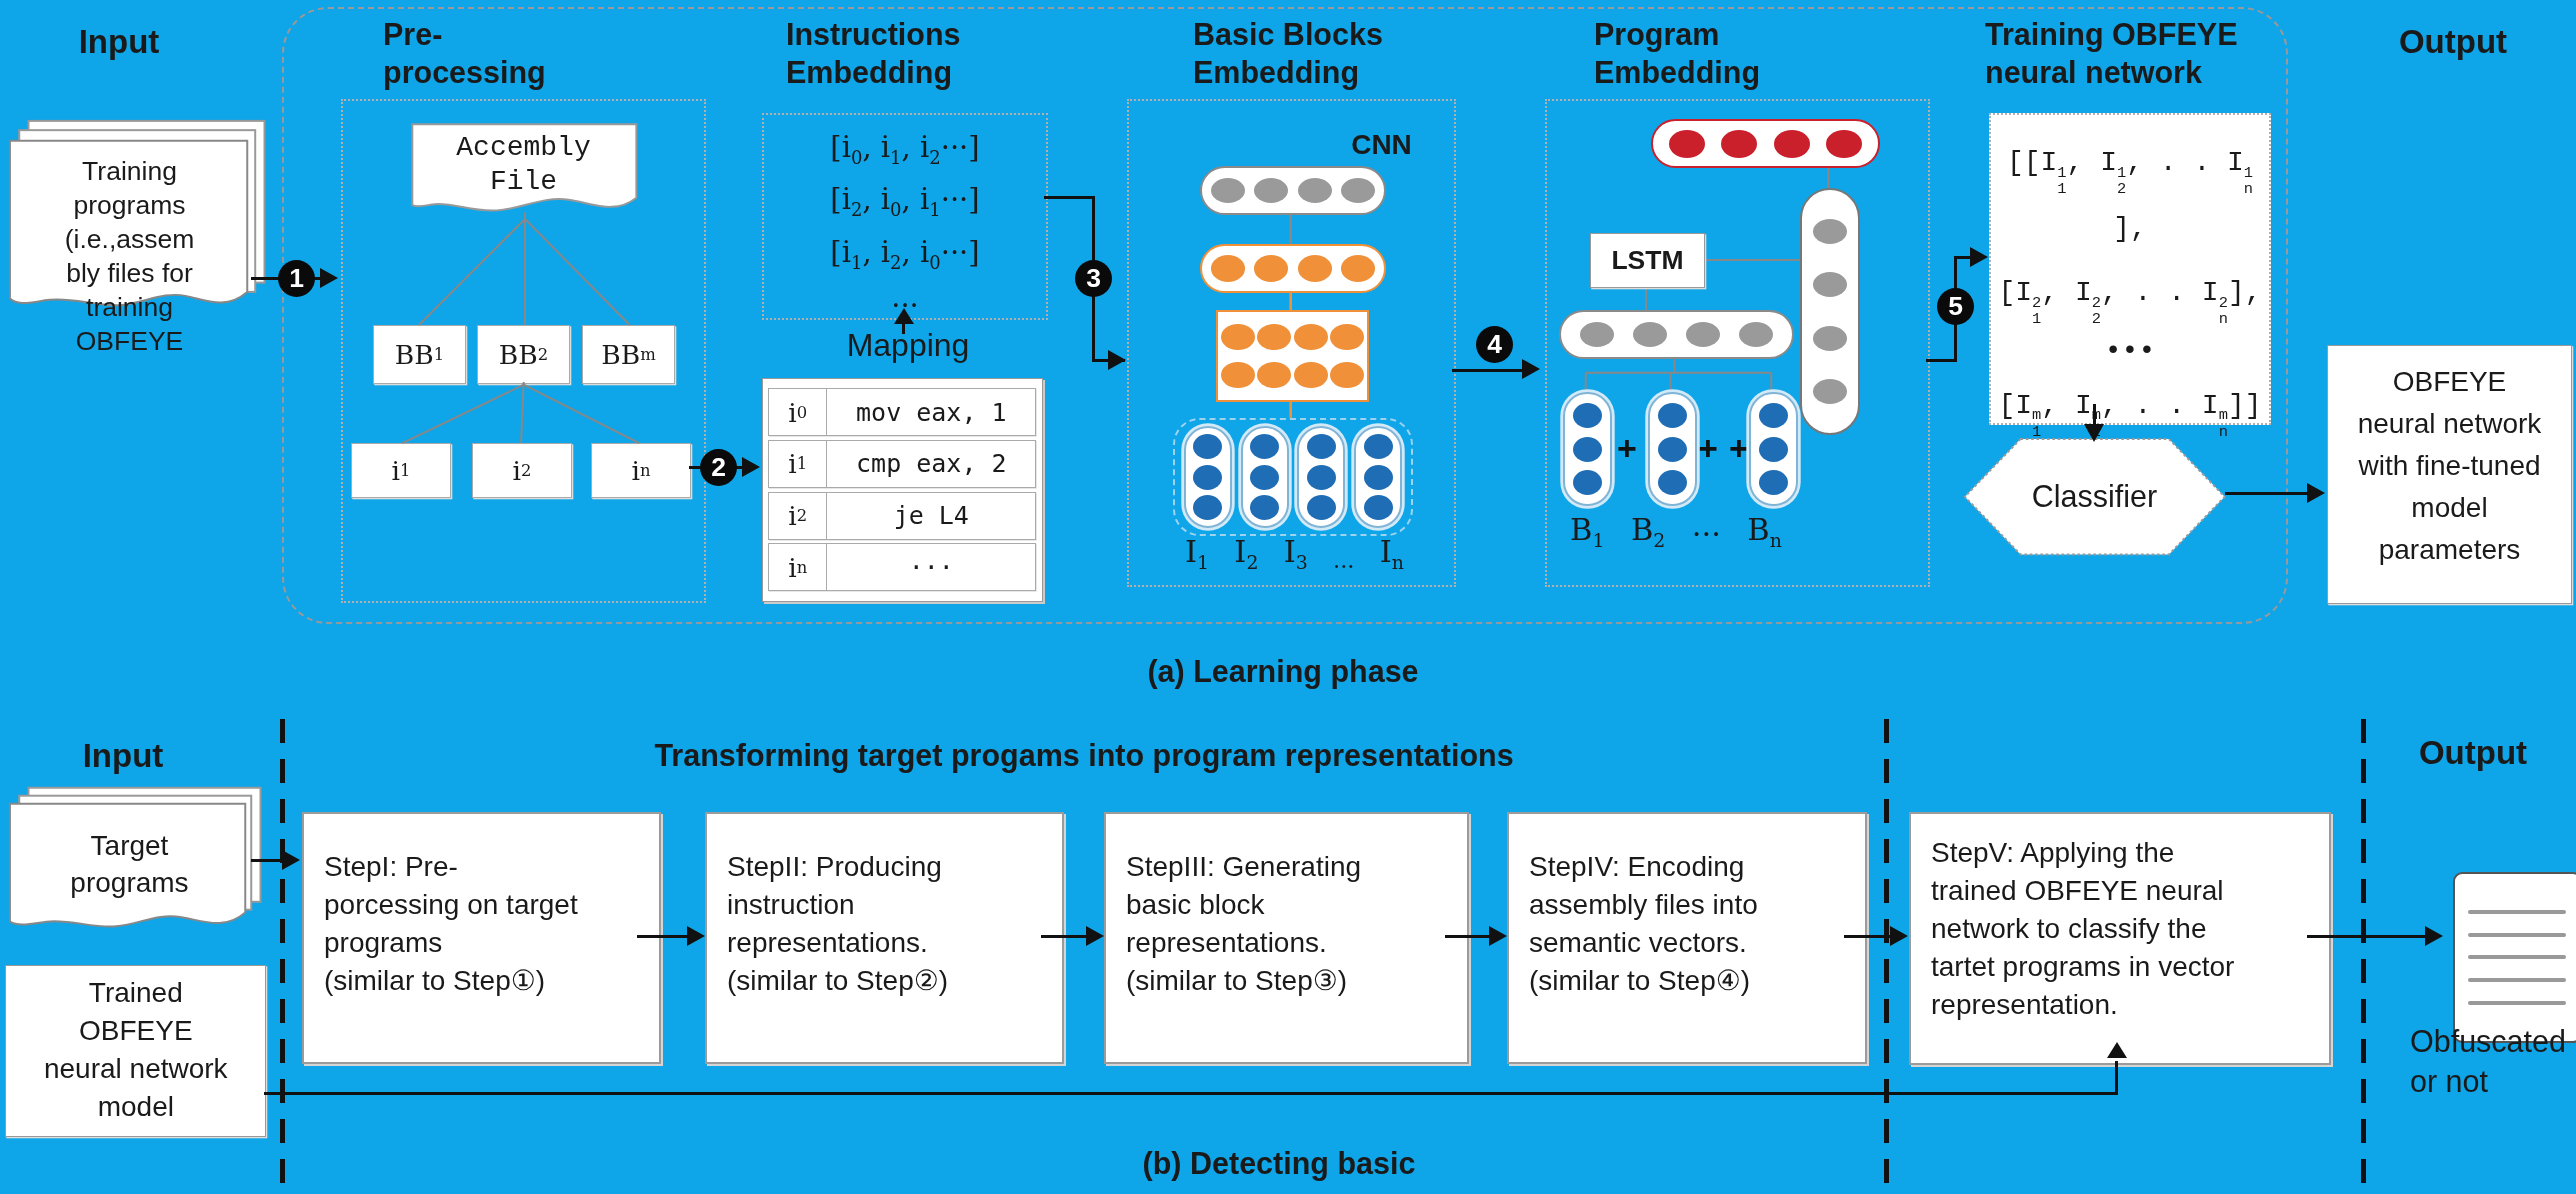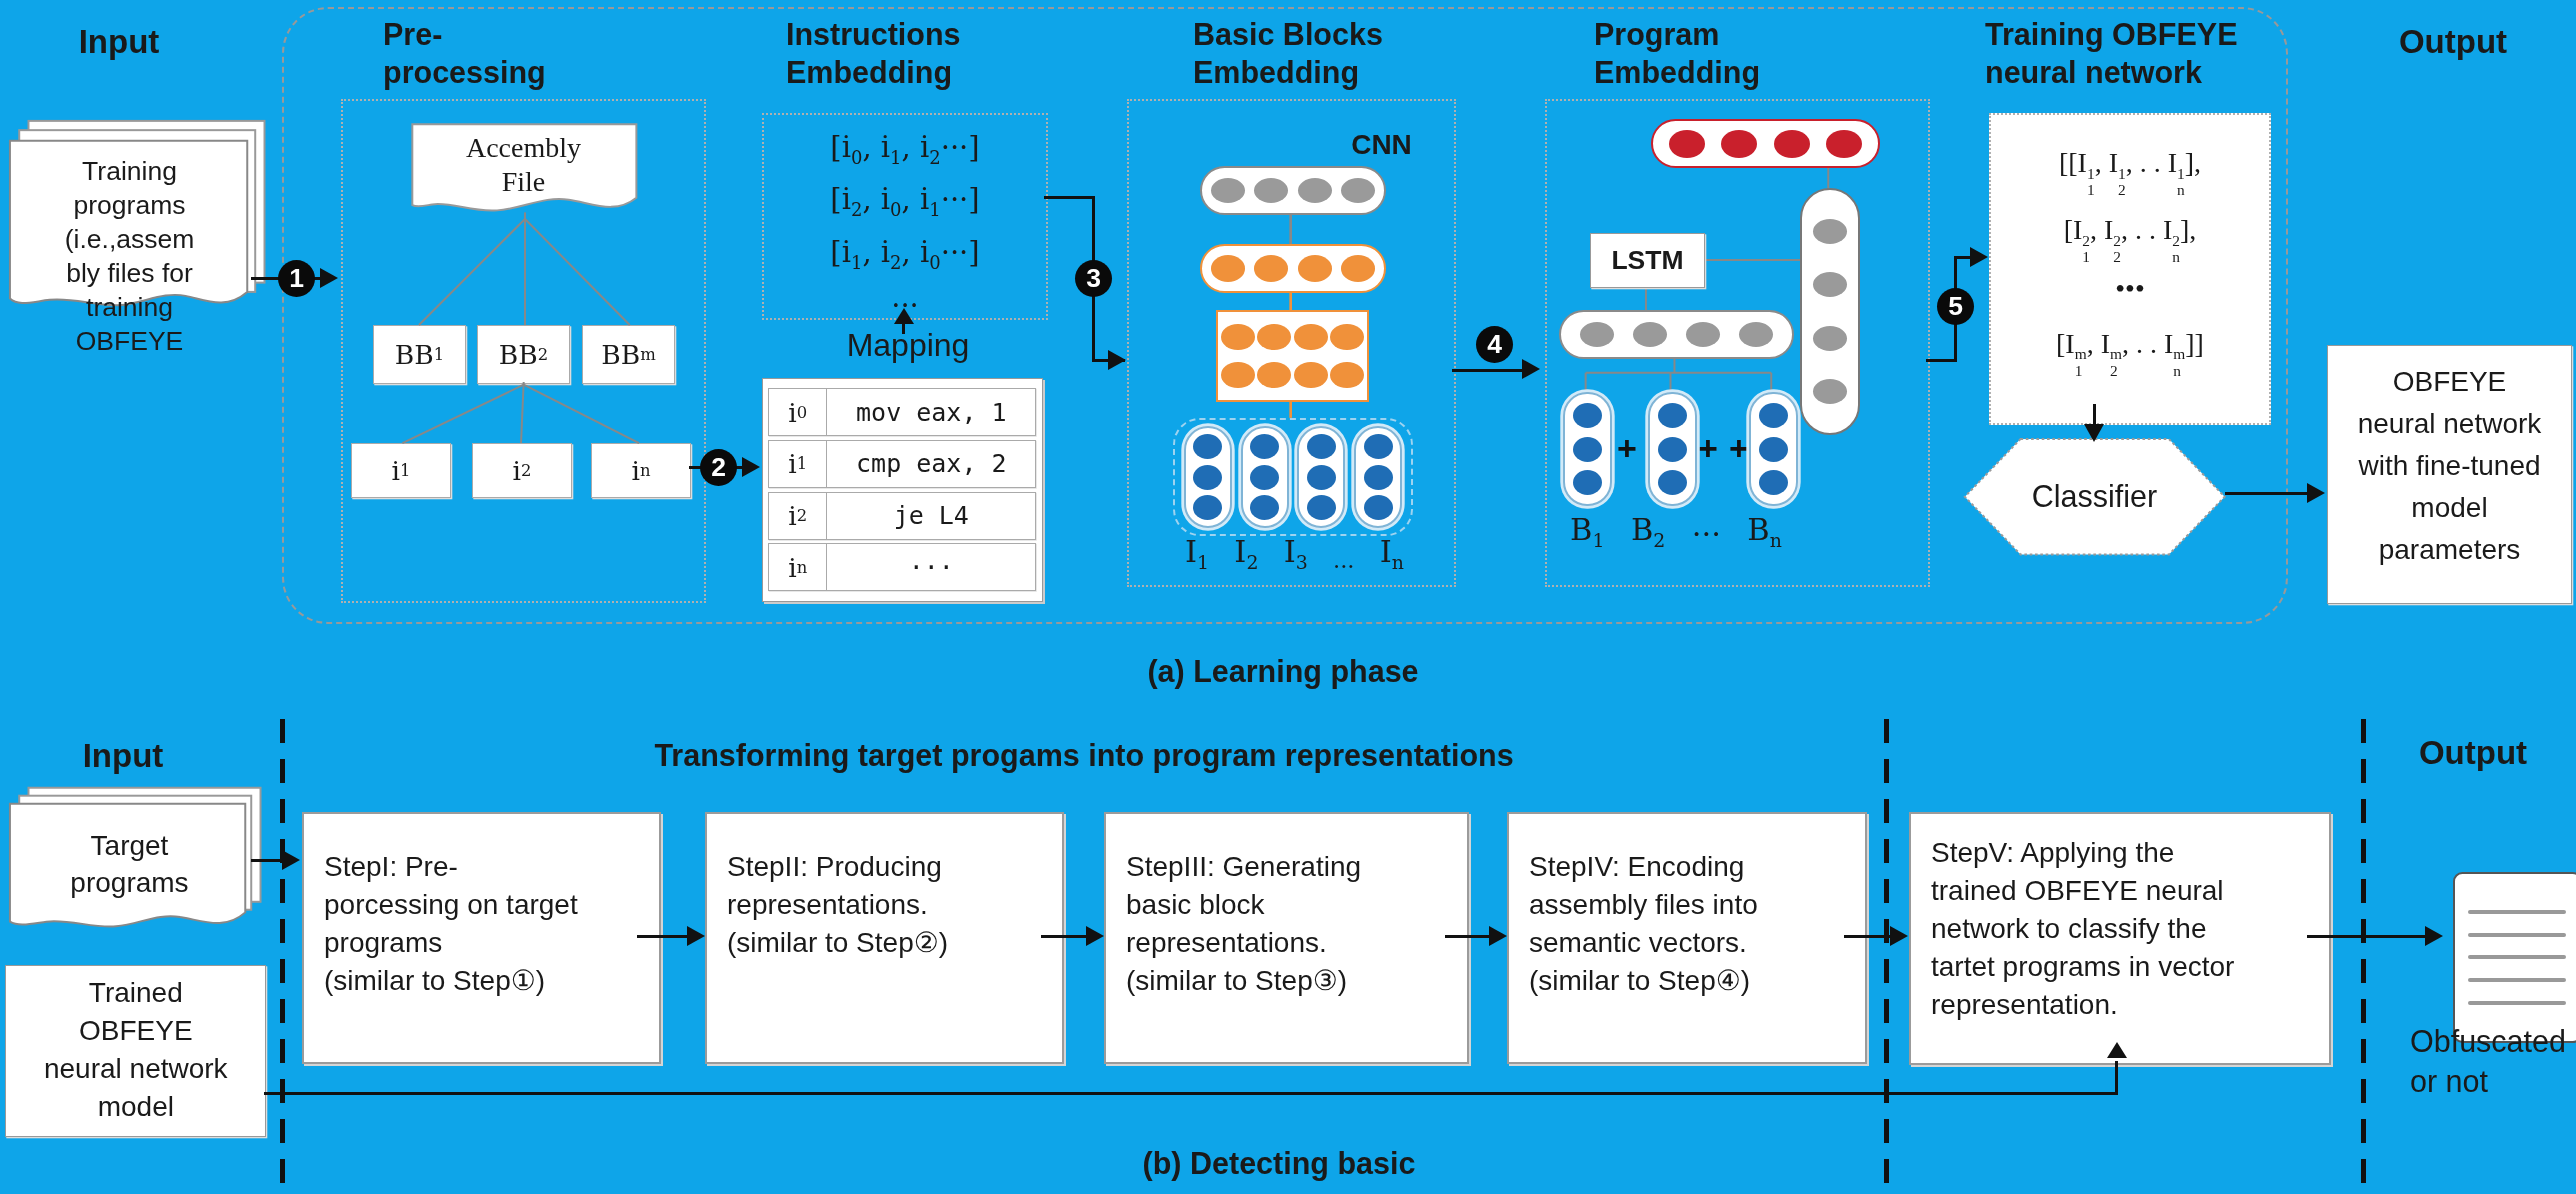--- a/index.html
+++ b/index.html
@@ -3,21 +3,21 @@
 <meta charset="utf-8">
 <style>
   html,body{margin:0;padding:0;background:#fff;}
   #canvas{position:relative;width:2576px;height:1195px;background:#0ea5e9;overflow:hidden;
           font-family:"Liberation Sans",sans-serif;color:#1a1a1a;}
   .abs{position:absolute;}
   .center{text-align:center;}
   .big-label{font:bold 33px/38px "Liberation Sans",sans-serif;}
   .sec-title{font:bold 30.5px/38px "Liberation Sans",sans-serif;white-space:nowrap;}
   .caption{font:bold 30.5px/36px "Liberation Sans",sans-serif;}
-  .serif{font-family:Liberation Serif, serif;}
+  .serif{font-family:Liberation Mono, monospace;}
   .dotted-box{border:2px dotted #b0b0b0;background:transparent;}
   .dash-round{border:2px dashed #999;border-radius:46px;}
   .solid-box{border:1.3px solid #999;background:#fff;box-shadow:1.3px 1.3px 0 #ddd;}
   
   .hl{position:absolute;height:2.7px;background:#111;}
   .vl{position:absolute;width:2.7px;background:#111;}
   .ah-r{position:absolute;width:0;height:0;border-top:10.6px solid transparent;border-bottom:10.6px solid transparent;border-left:18px solid #111;}
   .ah-d{position:absolute;width:0;height:0;border-left:10.6px solid transparent;border-right:10.6px solid transparent;border-top:18px solid #111;}
   .ah-u{position:absolute;width:0;height:0;border-left:10px solid transparent;border-right:10px solid transparent;border-bottom:16.6px solid #111;}
   .badge{position:absolute;width:37px;height:37px;border-radius:50%;background:#0a0a0a;color:#fff;
@@ -382,20 +382,21 @@
   </div>
 
   <div class="stepbox" style="left:302px;top:812px;width:335px;height:214px;z-index:3">
     <div>StepI: Pre-</div>
     <div>porcessing on target</div>
     <div>programs</div>
     <div>(similar to Step①)</div>
   </div>
   <div class="stepbox" style="left:705px;top:812px;width:335px;height:214px;z-index:3">
     <div>StepII: Producing</div>
+    <div>instruction</div>
     <div>representations.</div>
     <div>(similar to Step②)</div>
   </div>
   <div class="stepbox" style="left:1104px;top:812px;width:341px;height:214px;z-index:3">
     <div>StepIII: Generating</div>
     <div>basic block</div>
     <div>representations.</div>
     <div>(similar to Step③)</div>
   </div>
   <div class="stepbox" style="left:1507px;top:812px;width:336px;height:214px;z-index:3">

